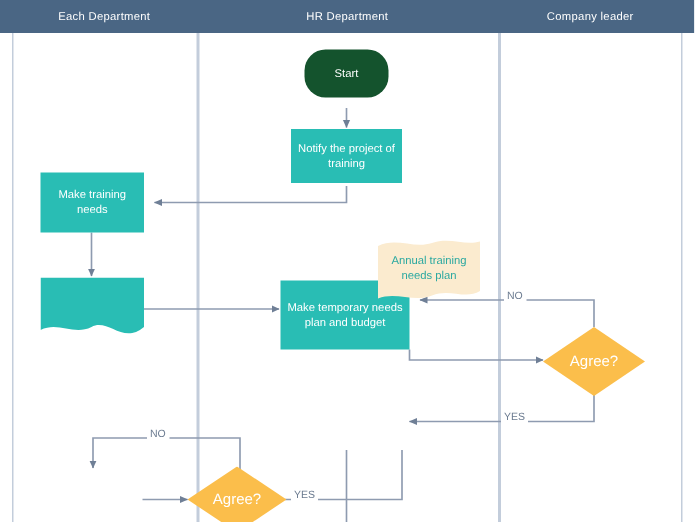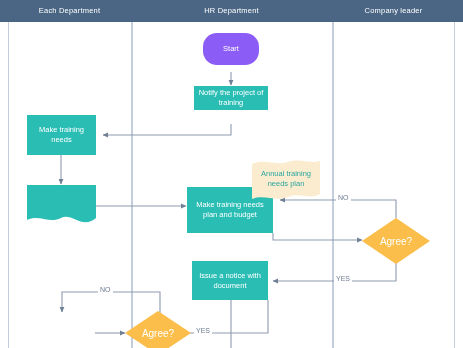--- a/index.html
+++ b/index.html
@@ -58,21 +58,21 @@
     justify-content:center;
     text-align:center;
     color:#ffffff;
     font-size:7.5px;
     line-height:10px;
     z-index:4;
     padding:2px 4px;
   }
   .node-process{ background:#29bdb4; }
   .node-start{
-    background:#8b5cf6;
+    background:#14532d;
     border-radius:14px;
   }
   .doc-wrap{
     position:absolute;
     z-index:4;
   }
   .doc-wrap svg{display:block;}
   .doc-label{
     position:absolute;
     left:0;top:0;
@@ -147,47 +147,46 @@
       <path d="M190,333 L268,333 L268,300"></path>
 
       <path d="M160,313 L160,292 L62,292 L62,312" marker-end="url(#arrow)"></path>
 
       <path d="M95,333 L125,333" marker-end="url(#arrow)"></path>
     </g>
   </svg>
 
   <div class="node node-start" style="left:203px;top:33px;width:56px;height:32px;">Start</div>
 
-  <div class="node node-process" style="left:194px;top:86px;width:74px;height:24px;">Notify the project of training</div>
+  <div class="node node-process" style="left:194px;top:86px;width:74px;height:36px;">Notify the project of training</div>
 
   <div class="node node-process" style="left:27px;top:115px;width:69px;height:40px;">Make training needs</div>
 
   <div class="doc-wrap" style="left:27px;top:185px;width:69px;height:41px;">
     <svg width="69" height="41" viewBox="0 0 69 41">
       <path d="M0,0 H69 V33 C55,45 45,27 34,33 C22,39 12,29 0,35 Z" fill="#29bdb4"></path>
     </svg>
   </div>
 
-  <div class="node node-process" style="left:187px;top:187px;width:86px;height:46px;">Make training needs plan and budget</div>
+  <div class="node node-process" style="left:187px;top:187px;width:86px;height:46px;">Make temporary needs plan and budget</div>
 
   <div class="doc-wrap" style="left:250px;top:160px;width:72px;height:42px;">
     <svg width="72" height="42" viewBox="0 0 72 42">
       <path d="M2,4 C14,-2 26,6 38,2 C50,-2 60,4 70,1 L70,34 C60,40 50,32 38,37 C26,42 14,34 2,39 Z" fill="#fbebcf"></path>
     </svg>
     <div class="doc-label cream-txt" style="height:38px;">Annual training needs plan</div>
   </div>
 
   <div class="diamond-wrap" style="left:362px;top:218px;width:68px;height:46px;">
     <svg width="68" height="46" viewBox="0 0 68 46">
       <path d="M34,0 L68,23 L34,46 L0,23 Z" fill="#fbbe4b"></path>
     </svg>
     <div class="diamond-label">Agree?</div>
   </div>
 
-  <div class="node node-process" style="left:192px;top:261px;width:76px;height:39px;">Issue a notice with document</div>
 
 
   <div class="diamond-wrap" style="left:125px;top:311px;width:66px;height:44px;">
     <svg width="66" height="44" viewBox="0 0 66 44">
       <path d="M33,0 L66,22 L33,44 L0,22 Z" fill="#fbbe4b"></path>
     </svg>
     <div class="diamond-label">Agree?</div>
   </div>
 
   <div class="edge-label" style="left:336px;top:194px;">NO</div>

